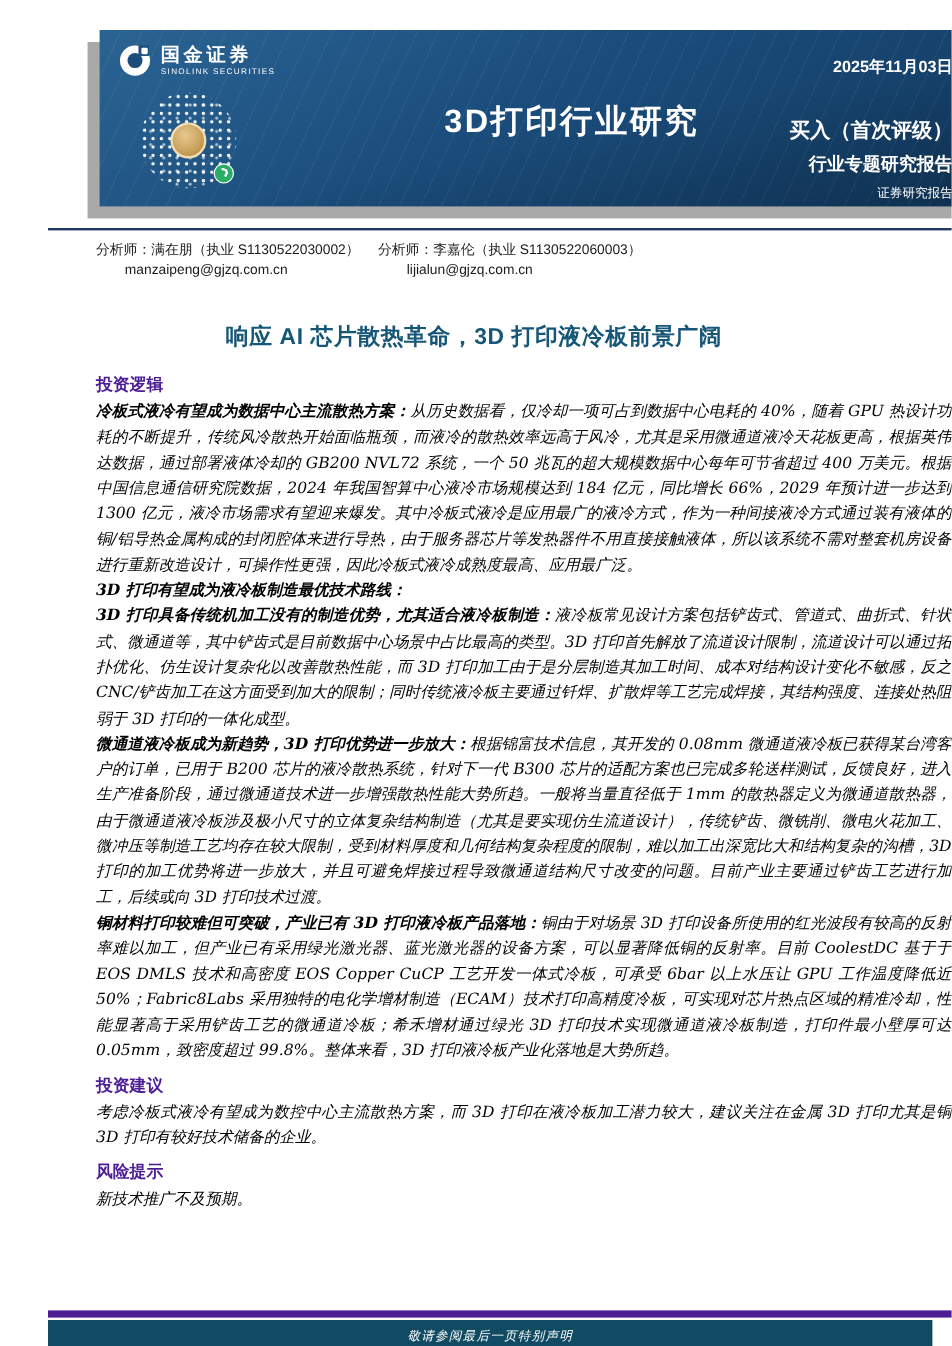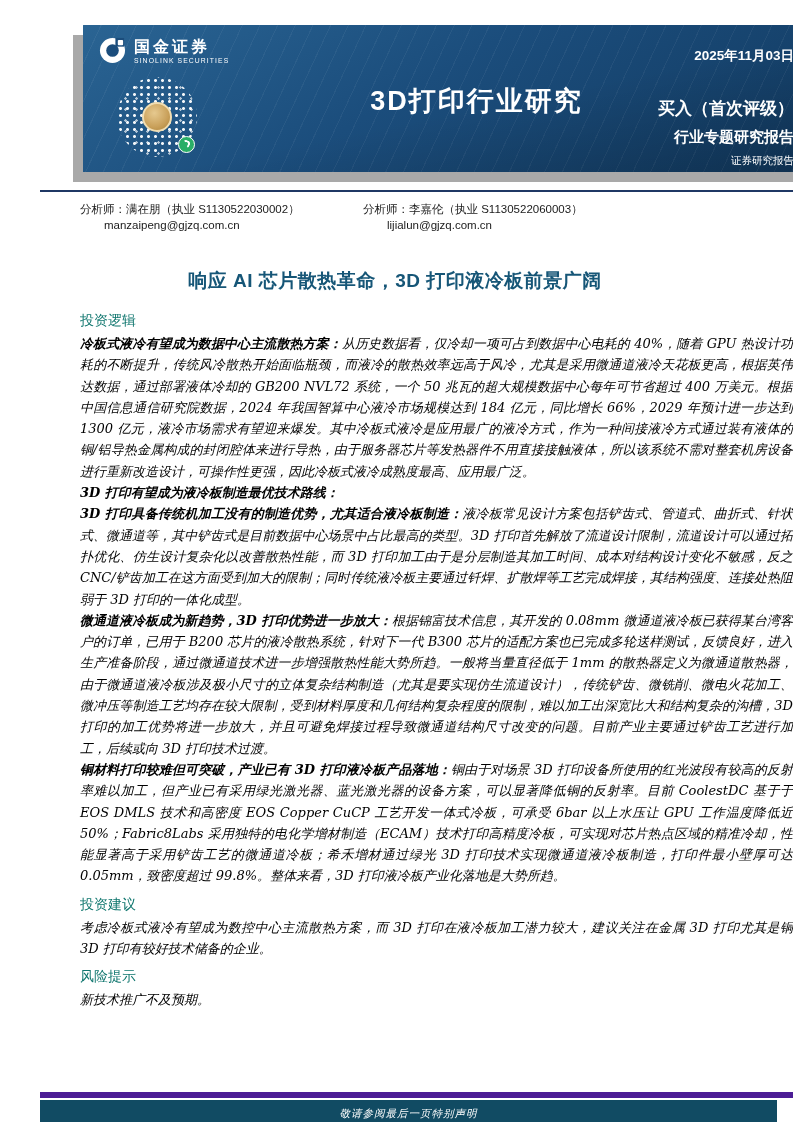--- a/index.html
+++ b/index.html
@@ -40,29 +40,29 @@
       font-weight:bold;font-size:27px;letter-spacing:2px;z-index:2;}
   .hdr-right{position:absolute;top:72px;right:16px;text-align:right;color:#fff;z-index:2;}
   .rating{font-size:17px;font-weight:bold;}
   .rpt-type{font-size:15px;font-weight:bold;margin-top:8px;}
   .rpt-cat{font-size:10.5px;margin-top:7px;}
 
   .top-rule{position:absolute;left:0;top:190px;width:793px;height:2px;background:#1f3864;}
 
   
   .analysts{position:absolute;left:40px;top:201px;width:713px;font-size:11.5px;line-height:16px;color:#1a1a1a;}
-  .arow{display:flex;gap:48px;}
+  .arow{display:flex;}
   .acol{width:235px;}
   .acol a{color:#1a1a1a;text-decoration:none;padding-left:24px;}
 
   
   .doc-title{position:absolute;left:0;top:268px;width:710px;margin:0;text-align:center;
       font-size:19px;font-weight:bold;color:#165677;letter-spacing:0.5px;}
   .content{position:absolute;left:40px;top:312px;width:713px;}
-  .content h2{margin:9px 0 3px 0;font-size:14px;font-weight:normal;color:#0f766e;}
+  .content h2{margin:9px 0 3px 0;font-size:14px;font-weight:bold;color:#4c1d95;}
   .content h2.first{margin-top:0;}
   .body-p{margin:0;font-family:"DejaVu Serif",serif;font-style:italic;font-size:13px;
       line-height:21.3px;text-align:justify;color:#000;}
   .body-p .lead{font-weight:bold;}
 
   
   .footer{position:absolute;left:0;bottom:0;width:793px;height:30px;border-top:6px solid #4c1d95;box-sizing:border-box;}
   .footer-bar{position:absolute;left:0;top:2px;width:737px;height:28px;background:#114b63;
       display:flex;align-items:center;justify-content:center;}
   .footer-bar span{color:#fff;font-size:10.5px;font-style:italic;font-family:"DejaVu Serif",serif;letter-spacing:1px;}

